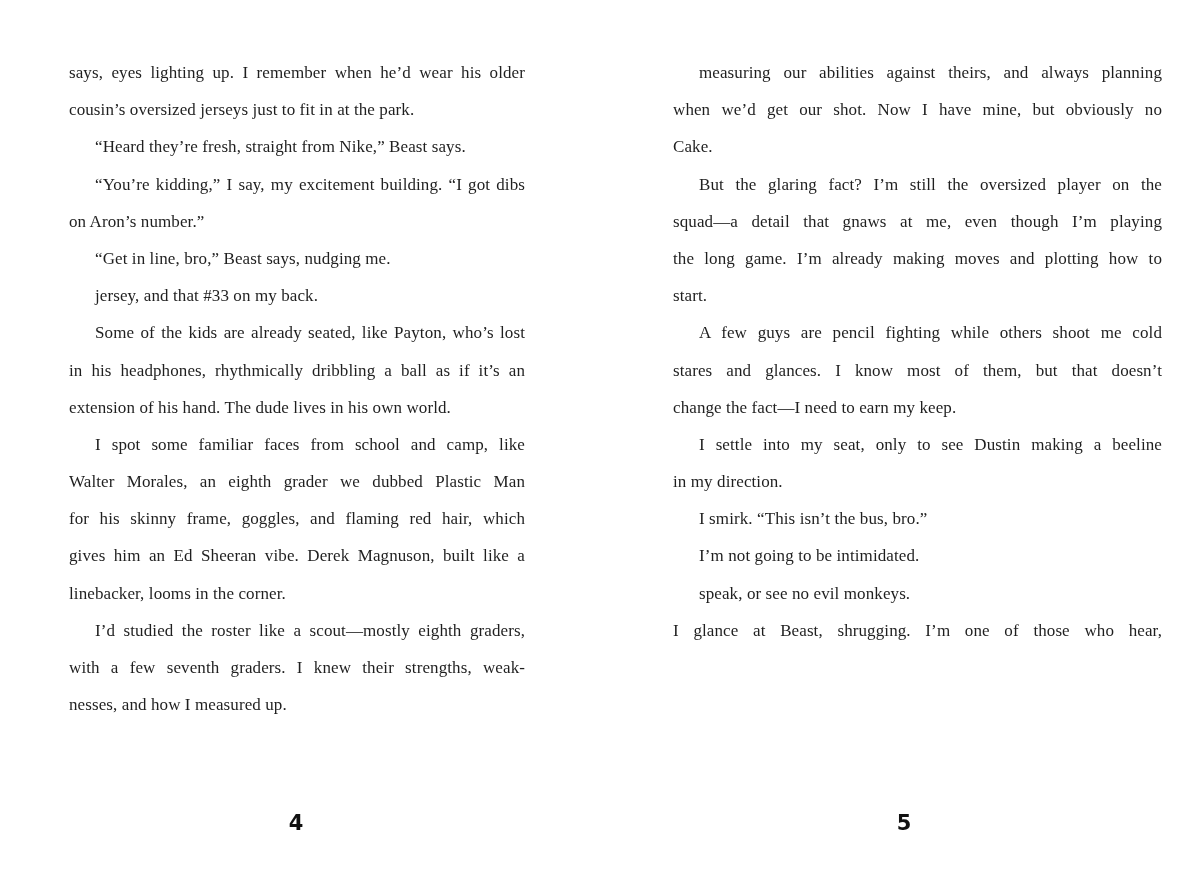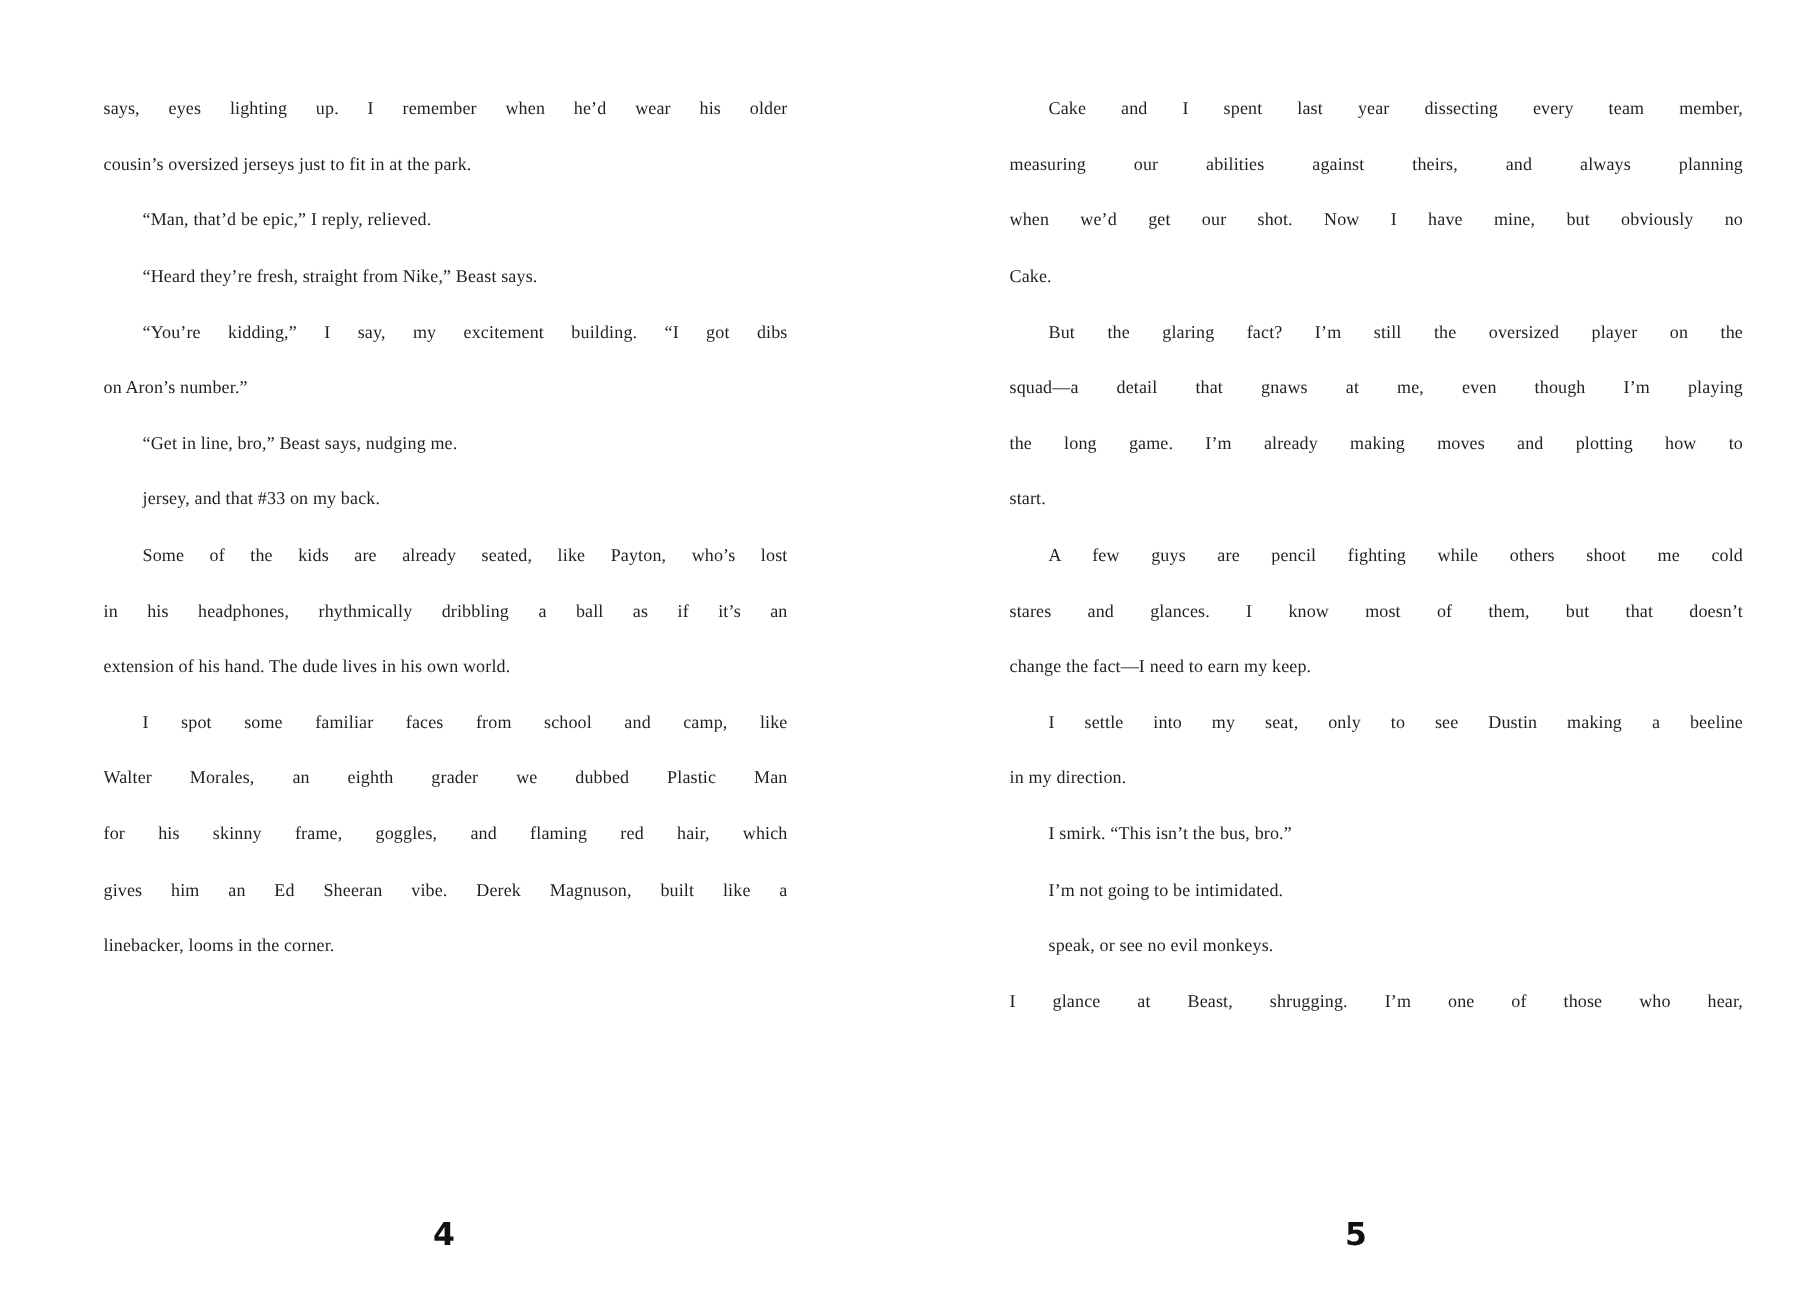--- a/index.html
+++ b/index.html
@@ -23,21 +23,21 @@
     position: absolute;
     top: 0;
     height: 872px;
   }
   .page.left  { left: 0;   width: 600px; }
   .page.right { left: 600px; width: 600px; }
 
   .text-block {
     position: absolute;
     top: 54px;
-    font-size: 12px;
+    font-size: 17px;
     line-height: 37.2px;
     letter-spacing: 0.1px;
   }
   .page.left  .text-block { left: 69px;  width: 456px; }
   .page.right .text-block { left: 73px;  width: 489px; }
 
   .paragraph { margin: 0; padding: 0; }
 
   .line {
     text-align: justify;
@@ -72,23 +72,20 @@
 
 <div class="spread">
 
   <div class="page left">
     <div class="text-block">
         <div class="paragraph">
           <div class="line">says, eyes lighting up. I remember when he’d wear his older</div>
           <div class="line last">cousin’s oversized jerseys just to fit in at the park.</div>
         </div>
         <div class="paragraph indent">
-          <div class="line last">“Man, that’d be epic,” I reply, relieved.</div>
-        </div>
-        <div class="paragraph indent">
           <div class="line last">“Heard they’re fresh, straight from Nike,” Beast says.</div>
         </div>
         <div class="paragraph indent">
           <div class="line">“You’re kidding,” I say, my excitement building. “I got dibs</div>
           <div class="line last">on Aron’s number.”</div>
         </div>
         <div class="paragraph indent">
           <div class="line last">“Get in line, bro,” Beast says, nudging me.</div>
         </div>
         <div class="paragraph indent">
@@ -99,28 +96,32 @@
           <div class="line">in his headphones, rhythmically dribbling a ball as if it’s an</div>
           <div class="line last">extension of his hand. The dude lives in his own world.</div>
         </div>
         <div class="paragraph indent">
           <div class="line">I spot some familiar faces from school and camp, like</div>
           <div class="line">Walter Morales, an eighth grader we dubbed Plastic Man</div>
           <div class="line">for his skinny frame, goggles, and flaming red hair, which</div>
           <div class="line">gives him an Ed Sheeran vibe. Derek Magnuson, built like a</div>
           <div class="line last">linebacker, looms in the corner.</div>
         </div>
+        <div class="paragraph indent">
+          <div class="line">I’d studied the roster like a scout—mostly eighth graders,</div>
+          <div class="line">with a few seventh graders. I knew their strengths, weak-</div>
+          <div class="line last">nesses, and how I measured up.</div>
+        </div>
       </div>
     <div class="page-number">4</div>
   </div>
 
   <div class="page right">
     <div class="text-block">
         <div class="paragraph indent">
-          <div class="line">Cake and I spent last year dissecting every team member,</div>
           <div class="line">measuring our abilities against theirs, and always planning</div>
           <div class="line">when we’d get our shot. Now I have mine, but obviously no</div>
           <div class="line last">Cake.</div>
         </div>
         <div class="paragraph indent">
           <div class="line">But the glaring fact? I’m still the oversized player on the</div>
           <div class="line">squad—a detail that gnaws at me, even though I’m playing</div>
           <div class="line">the long game. I’m already making moves and plotting how to</div>
           <div class="line last">start.</div>
         </div>

